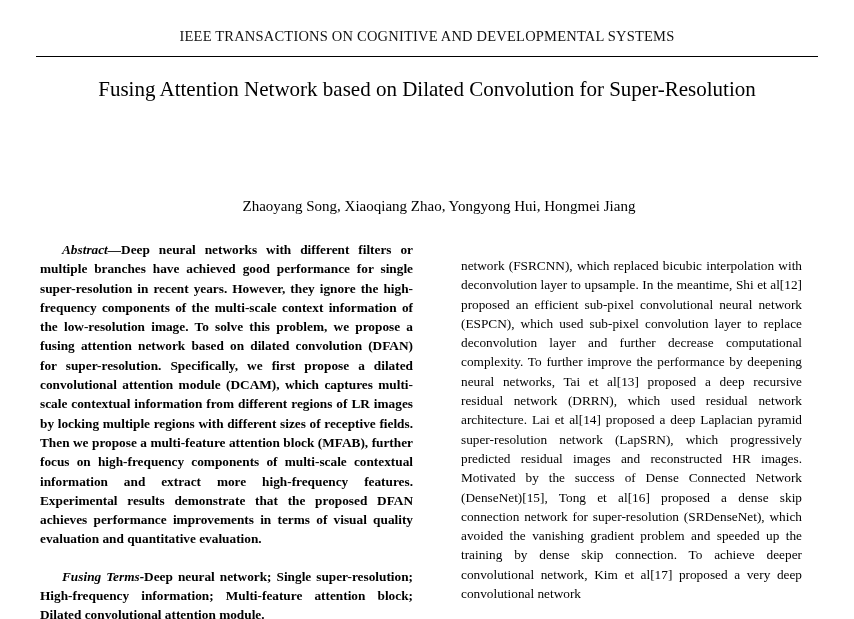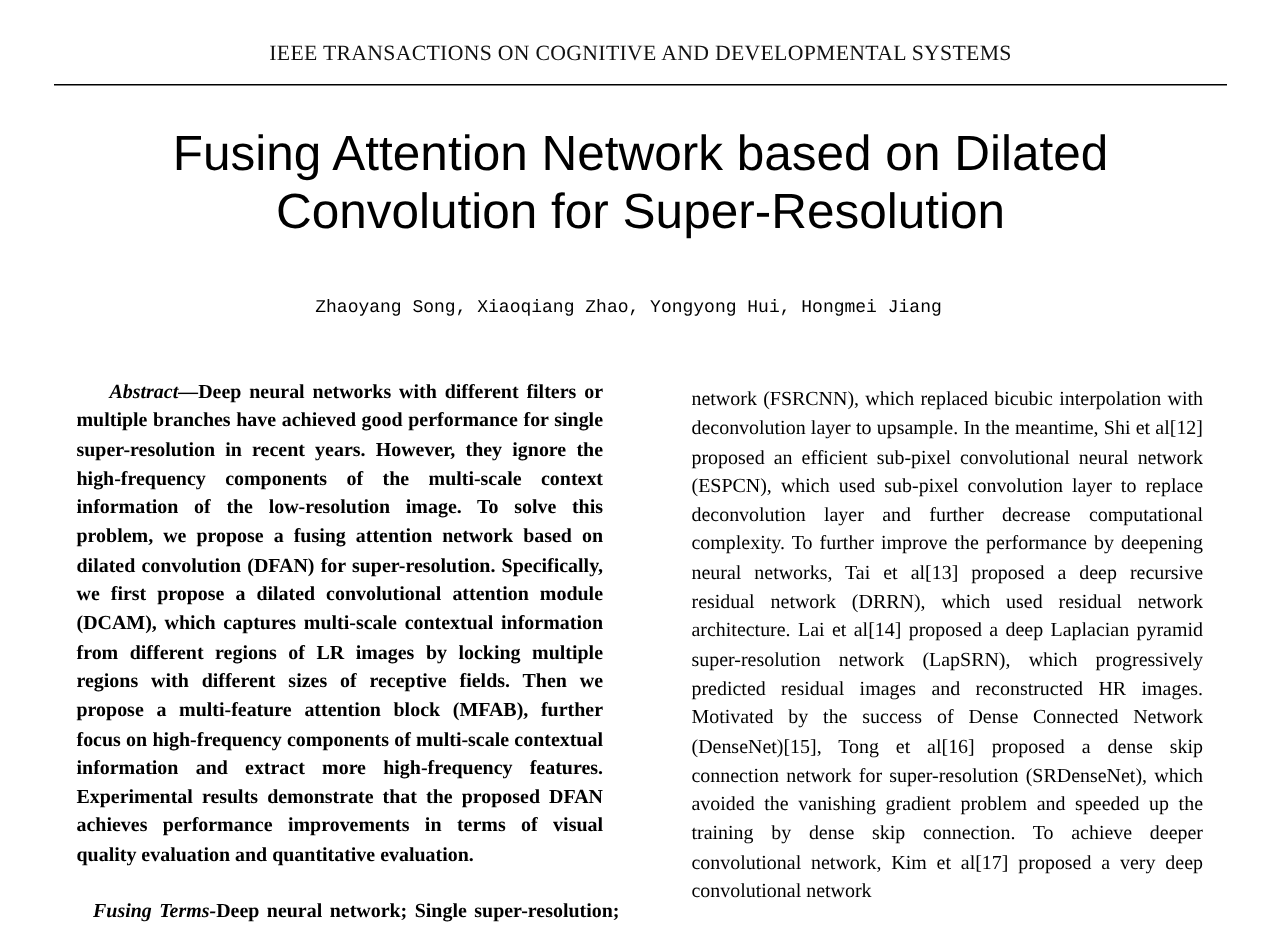--- a/index.html
+++ b/index.html
@@ -36,56 +36,56 @@
   .header-rule {
     position: absolute;
     top: 56px;
     left: 36px;
     width: 782px;
     height: 1px;
     background: #000000;
   }
   .title {
     position: absolute;
-    top: 82px;
+    top: 70px;
     left: 60px;
     width: 734px;
     text-align: center;
-    font-family: Liberation Sans, sans-serif;
-    font-size: 33px;
+    font-family: Liberation Serif, serif;
+    font-size: 21px;
     line-height: 39px;
     font-weight: 400;
     color: #000000;
   }
   .authors {
     position: absolute;
     top: 198px;
-    left: 52px;
+    left: 72px;
     width: 734px;
     text-align: center;
-    font-family: Liberation Mono, monospace;
-    font-size: 12px;
+    font-family: Liberation Serif, serif;
+    font-size: 15px;
     color: #000000;
   }
   .col {
     position: absolute;
     top: 240px;
     width: 373px;
     font-family: "Liberation Serif", serif;
     font-size: 13.3px;
     line-height: 19.3px;
     text-align: justify;
     color: #000000;
   }
   .col-left { left: 40px; }
   .col-right { left: 445px; }
 
   .abstract-p {
     font-weight: bold;
-    margin: 11px;
+    margin: 0;
     text-indent: 22px;
   }
   .abstract-p .lead {
     font-style: italic;
     font-weight: bold;
   }
   .indexterms {
     font-weight: bold;
     margin: 18px 0 0 0;
     text-indent: 22px;

